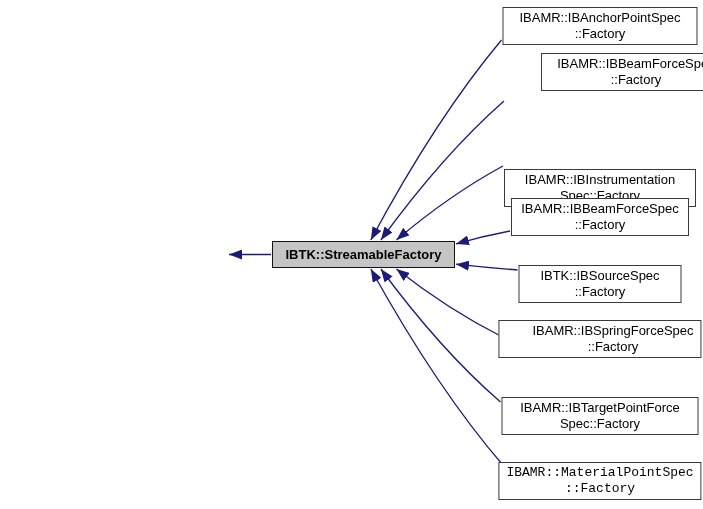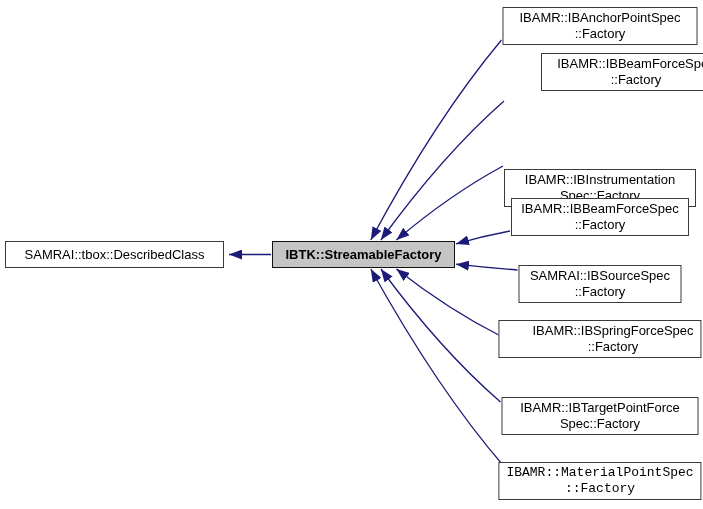--- a/index.html
+++ b/index.html
@@ -67,37 +67,36 @@
         <path d="M 504 101 Q 442.4425 155.21 380.885 240" class="edge" marker-end="url(#arrowhead)"></path>
         <path d="M 503 166 Q 449.72 194.86 396.44 240" class="edge" marker-end="url(#arrowhead)"></path>
         <path d="M 510 231 Q 483 236.0583 456 243.97" class="edge" marker-end="url(#arrowhead)"></path>
         <path d="M 517.5 270 Q 486.75 267.74580000000003 456 264.22" class="edge" marker-end="url(#arrowhead)"></path>
         <path d="M 502.5 337 Q 449.47 310.48 396.44 269" class="edge" marker-end="url(#arrowhead)"></path>
         <path d="M 500.5 402 Q 440.6925 350.13 380.885 269" class="edge" marker-end="url(#arrowhead)"></path>
         <path d="M 504.5 467 Q 437.65999999999997 389.78 370.82 269" class="edge" marker-end="url(#arrowhead)"></path>
       </g>
   </svg>
 
-  <div class="node" id="n-described">SAMRAI::tbox::DescribedClass</div>
 
   <div class="node highlight" id="n-hub">IBTK::StreamableFactory</div>
 
   <div class="node rnode" id="n-anchor">IBAMR::IBAnchorPointSpec
 ::Factory</div>
 
   <div class="node rnode" id="n-beam">IBAMR::IBBeamForceSpec
 ::Factory</div>
 
   <div class="node rnode" id="n-instrumentation">IBAMR::IBInstrumentation
 Spec::Factory</div>
 
   <div class="node rnode" id="n-rod">IBAMR::IBBeamForceSpec
 ::Factory</div>
 
-  <div class="node rnode" id="n-source">SAMRAI::IBSourceSpec
+  <div class="node rnode" id="n-source">IBTK::IBSourceSpec
 ::Factory</div>
 
   <div class="node rnode" id="n-spring">IBAMR::IBSpringForceSpec
 ::Factory</div>
 
   <div class="node rnode" id="n-target">IBAMR::IBTargetPointForce
 Spec::Factory</div>
 
   <div class="node rnode" id="n-material">IBAMR::MaterialPointSpec
 ::Factory</div>

